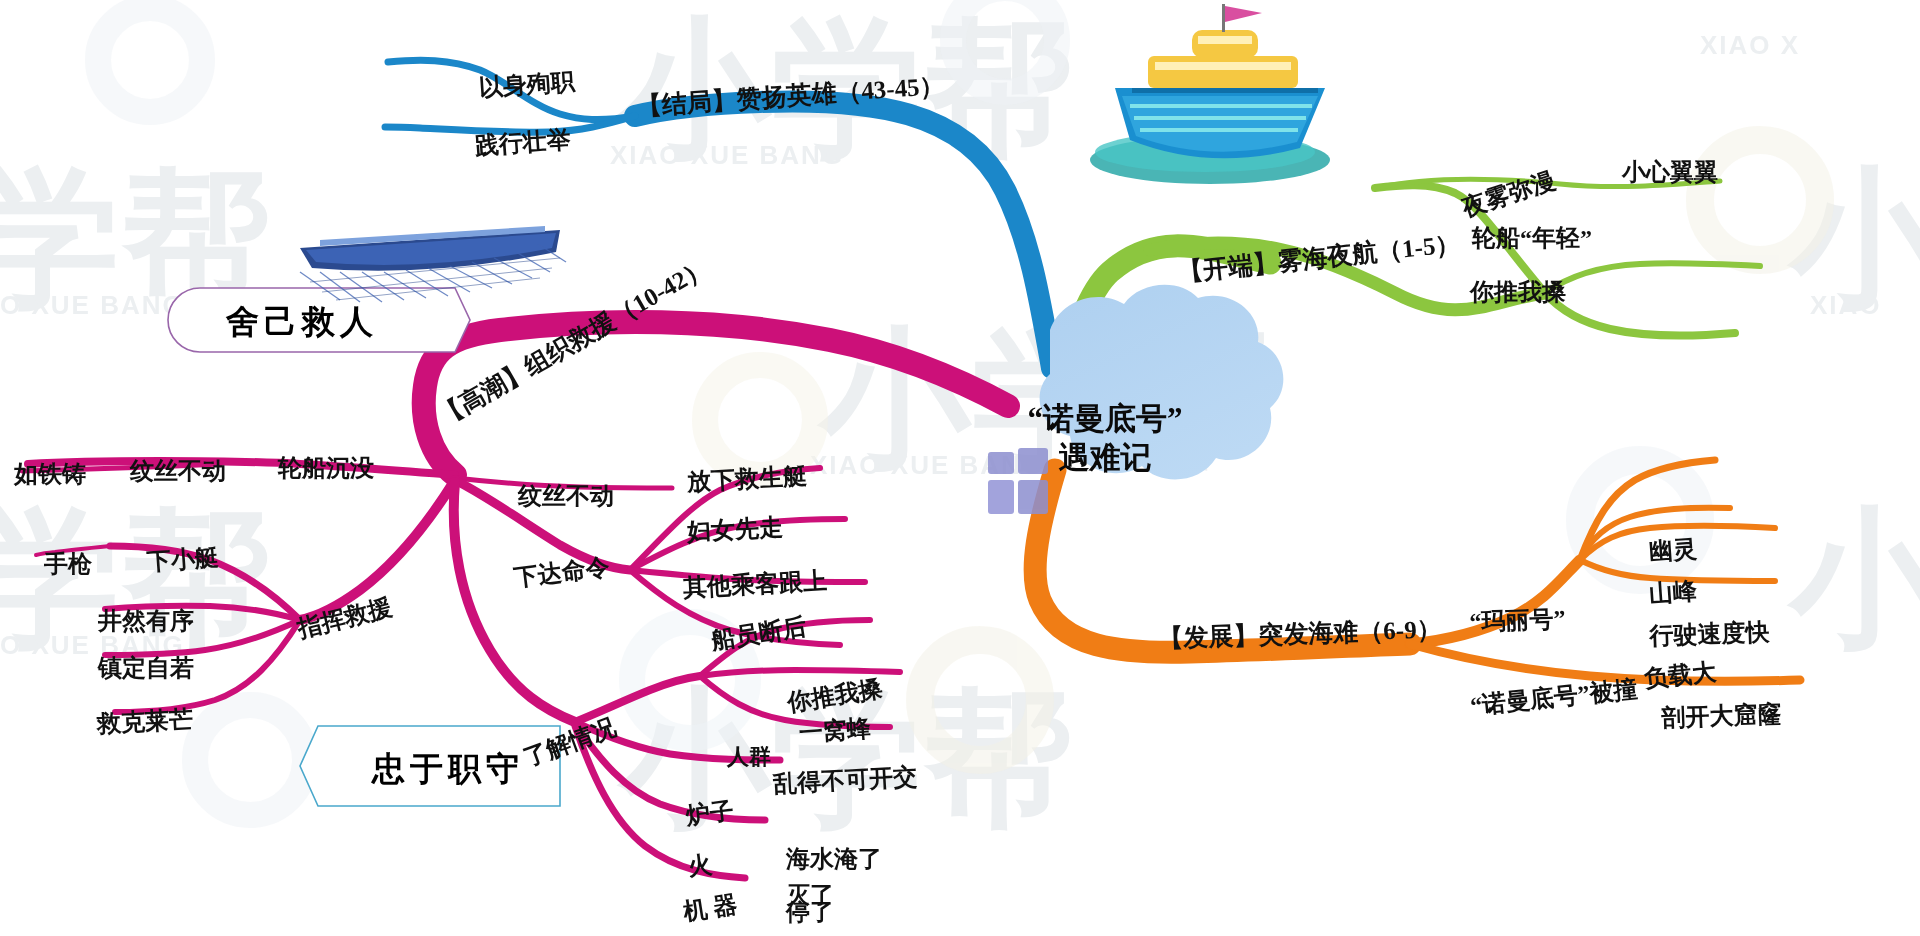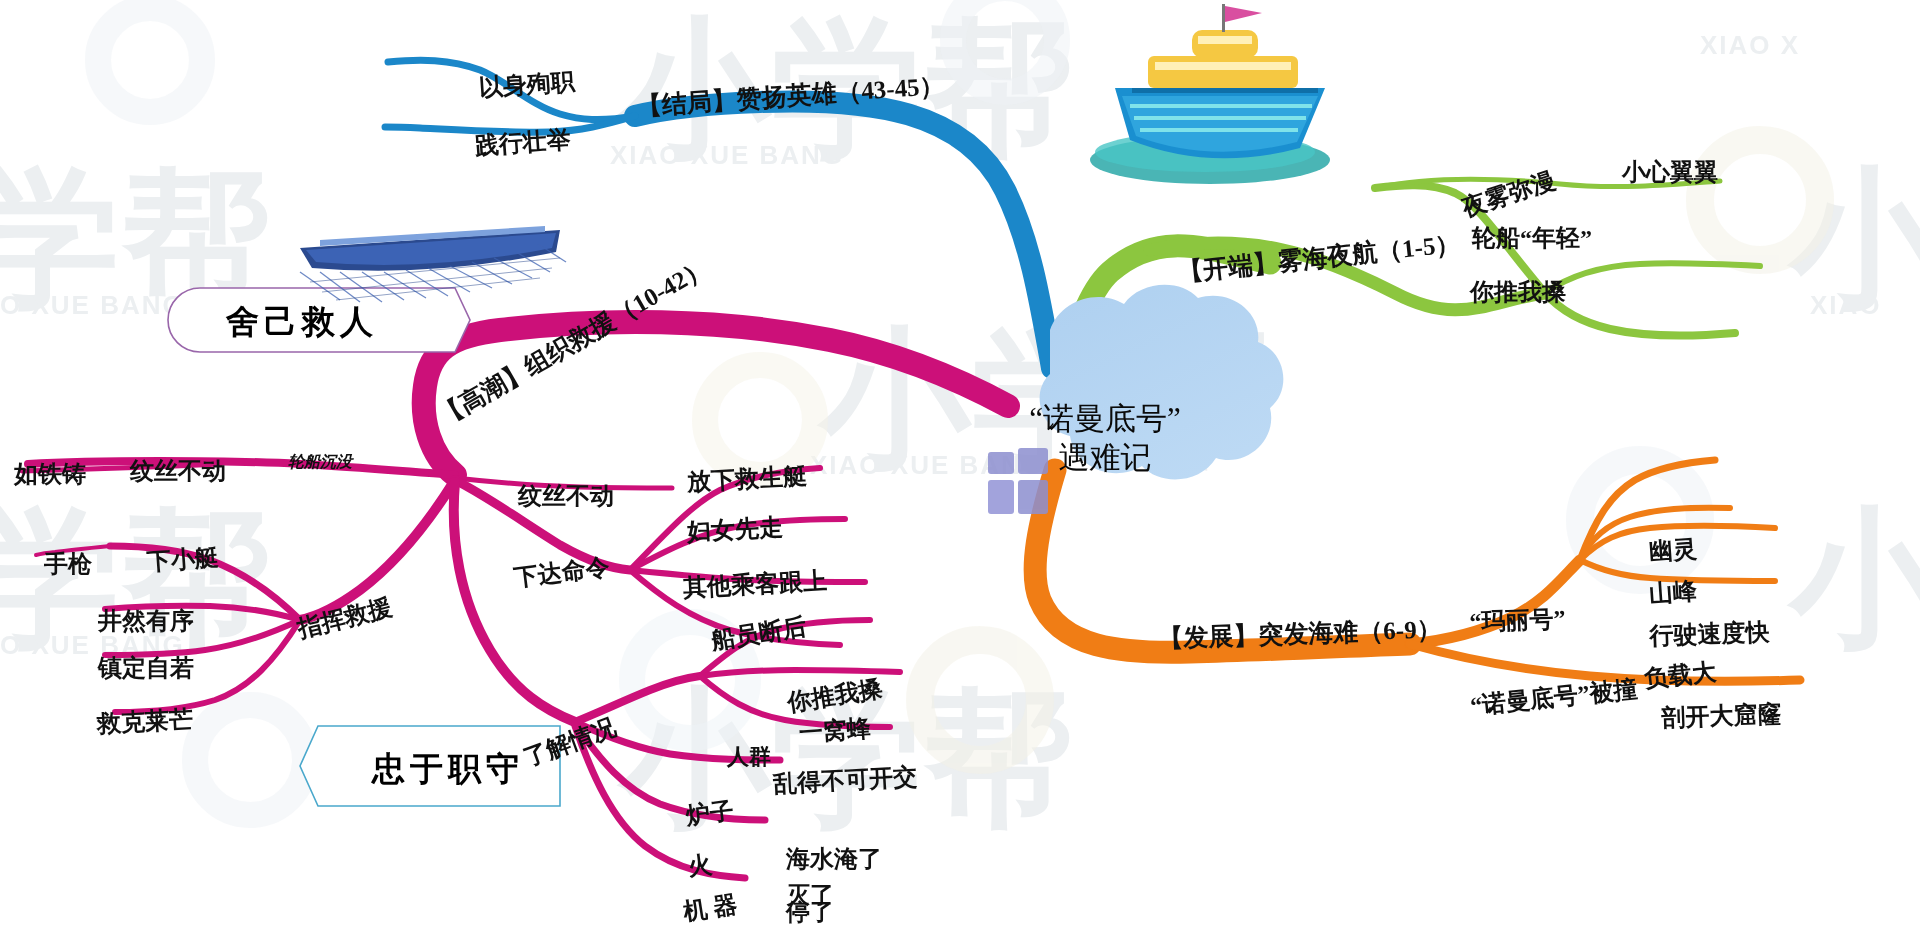--- a/index.html
+++ b/index.html
@@ -5,21 +5,21 @@
   html,body{margin:0;padding:0;background:#ffffff;}
   body{width:1920px;height:936px;overflow:hidden;position:relative;
        font-family:"Liberation Serif","DejaVu Serif",serif;}
   #stage{position:absolute;inset:0;width:1920px;height:936px;}
   svg.layer{position:absolute;left:0;top:0;width:1920px;height:936px;}
   .wm{position:absolute;color:#eceff1;font-weight:bold;letter-spacing:2px;
       font-family:"Liberation Sans",sans-serif;user-select:none;}
   .lbl{position:absolute;white-space:nowrap;color:#111111;font-weight:bold;
        font-family:"Liberation Serif","DejaVu Serif",serif;
        transform-origin:left bottom;}
-  .center-text{position:absolute;white-space:nowrap;color:#0a0a0a;font-weight:normal;
+  .center-text{position:absolute;white-space:nowrap;color:#0a0a0a;font-weight:bold;
        font-size:31px;line-height:1.25;text-align:center;
        font-family:"Liberation Serif","DejaVu Serif",serif;}
   .callout-text{position:absolute;white-space:nowrap;color:#000000;font-weight:bold;
        font-size:33px;font-family:"Liberation Serif","DejaVu Serif",serif;}
 </style>
 </head>
 <body>
 
 <div id="stage">
 
@@ -197,21 +197,21 @@
       <div class="lbl" style="left: 1470px; top: 276px; font-size: 24px; transform: rotate(0deg);">你推我搡</div>
       <div class="lbl" style="left: 1159px; top: 622px; font-size: 25px; transform: rotate(-2deg);">【发展】突发海难（6-9）</div>
       <div class="lbl" style="left: 1470px; top: 606px; font-size: 24px; transform: rotate(-2deg);">“玛丽号”</div>
       <div class="lbl" style="left: 1650px; top: 536px; font-size: 24px; transform: rotate(-4deg);">幽灵</div>
       <div class="lbl" style="left: 1650px; top: 578px; font-size: 24px; transform: rotate(-4deg);">山峰</div>
       <div class="lbl" style="left: 1650px; top: 620px; font-size: 24px; transform: rotate(-2deg);">行驶速度快</div>
       <div class="lbl" style="left: 1646px; top: 663px; font-size: 24px; transform: rotate(-6deg);">负载大</div>
       <div class="lbl" style="left: 1472px; top: 690px; font-size: 24px; transform: rotate(-6deg);">“诺曼底号”被撞</div>
       <div class="lbl" style="left: 1662px; top: 702px; font-size: 24px; transform: rotate(-2deg);">剖开大窟窿</div>
       <div class="lbl" style="left: 448px; top: 400px; font-size: 25px; transform: rotate(-30deg);">【高潮】组织救援（10-42）</div>
-      <div class="lbl" style="left: 288px; top: 452px; font-size: 16px; transform: rotate(0deg); font-style: italic;">轮船沉没</div>
+      <div class="lbl" style="left: 278px; top: 452px; font-size: 24px; transform: rotate(0deg);">轮船沉没</div>
       <div class="lbl" style="left: 130px; top: 455px; font-size: 24px; transform: rotate(0deg); text-align: center;">纹丝不动</div>
       <div class="lbl" style="left: 14px; top: 458px; font-size: 24px; transform: rotate(0deg);">如铁铸</div>
       <div class="lbl" style="left: 518px; top: 480px; font-size: 24px; transform: rotate(0deg);">纹丝不动</div>
       <div class="lbl" style="left: 516px; top: 562px; font-size: 24px; transform: rotate(-7deg);">下达命令</div>
       <div class="lbl" style="left: 688px; top: 466px; font-size: 24px; transform: rotate(-3deg);">放下救生艇</div>
       <div class="lbl" style="left: 688px; top: 516px; font-size: 24px; transform: rotate(-3deg);">妇女先走</div>
       <div class="lbl" style="left: 684px; top: 572px; font-size: 24px; transform: rotate(-3deg);">其他乘客跟上</div>
       <div class="lbl" style="left: 714px; top: 625px; font-size: 24px; transform: rotate(-9deg);">船员断后</div>
       <div class="lbl" style="left: 302px; top: 613px; font-size: 24px; transform: rotate(-14deg);">指挥救援</div>
       <div class="lbl" style="left: 148px; top: 546px; font-size: 24px; transform: rotate(-4deg);">下小艇</div>

